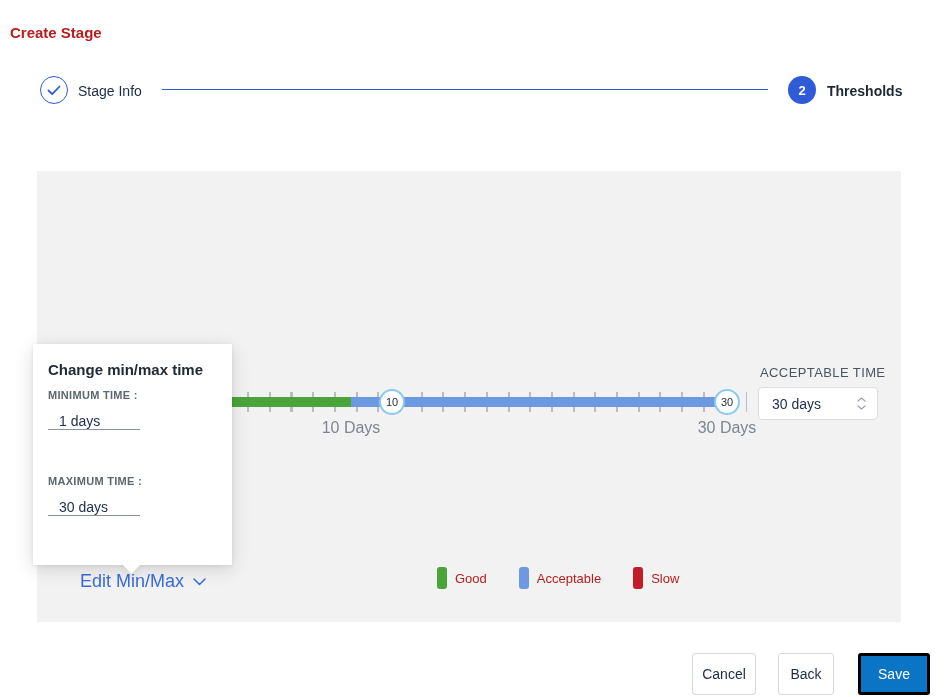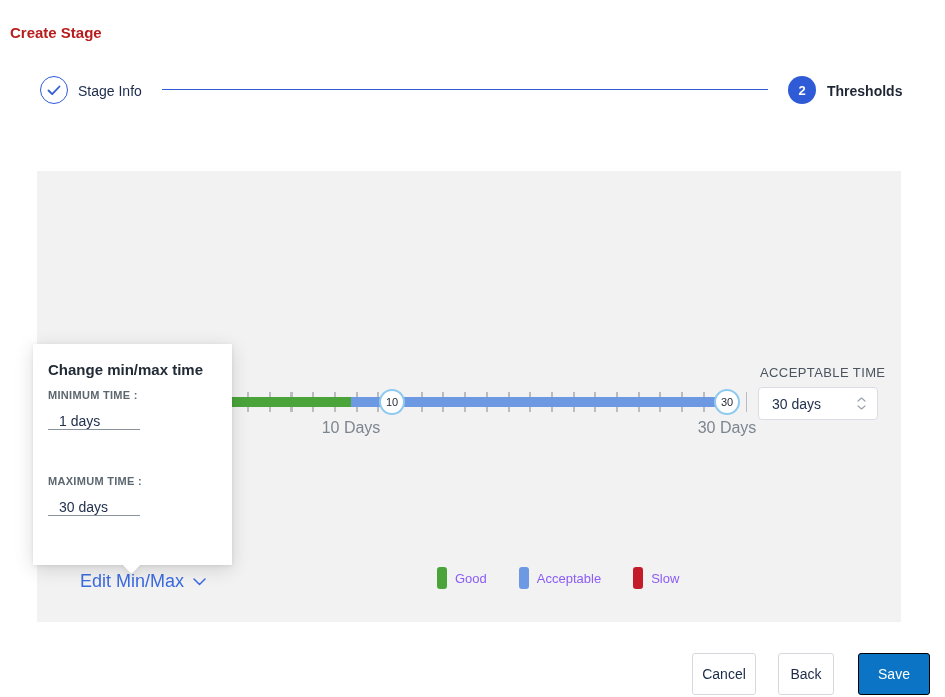--- a/index.html
+++ b/index.html
@@ -48,21 +48,21 @@
   .acc-value { font-size: 14px; color: #22314e; padding-left: 13px; flex: 1; }
   .acc-spinner { display: flex; flex-direction: column; gap: 3px; padding-right: 11px; }
 
   
   .legend { position: absolute; left: 400px; top: 396px; display: flex; align-items: center; }
   .legend-item { display: flex; align-items: center; margin-right: 32px; }
   .legend-swatch { width: 10px; height: 22px; border-radius: 3px; margin-right: 8px; }
   .swatch-good { background: #4aa43a; }
   .swatch-acceptable { background: #6c99e2; }
   .swatch-slow { background: #c41b2b; }
-  .legend-label { font-size: 13px; color: #8b5cf6; }
+  .legend-label { font-size: 13px; color: #b91c1c; }
 
   
   .edit-link { position: absolute; left: 43px; top: 400px; font-size: 18px; color: #3b6be0;
     display: flex; align-items: center; gap: 9px; cursor: pointer; }
 
   
   .popup { position: absolute; left: 33px; top: 344px; width: 199px; height: 221px; background: #ffffff;
     border-radius: 0; box-shadow: 0 4px 18px rgba(0,0,0,0.14), 0 1px 4px rgba(0,0,0,0.08); z-index: 5; }
   .popup-caret { position: absolute; left: 92px; bottom: -6px; width: 13px; height: 13px; background: #ffffff;
     transform: rotate(45deg); box-shadow: 3px 3px 6px rgba(0,0,0,0.06); }
@@ -75,21 +75,21 @@
     font-family: "Liberation Sans", sans-serif; }
   .min-input { top: 67px; }
   .max-input { top: 153px; }
 
   
   .btn { position: absolute; top: 653px; height: 42px; border-radius: 3px; font-size: 14px;
     font-family: "Liberation Sans", sans-serif; cursor: pointer; display: flex; align-items: center; justify-content: center; }
   .btn-secondary { background: #ffffff; border: 1px solid #d5d9de; color: #1c2b4a; }
   .btn-cancel { left: 692px; width: 64px; }
   .btn-back { left: 778px; width: 56px; }
-  .btn-save { left: 858px; width: 72px; background: #0b74c5; border: 1px solid #000000; color: #ffffff; }
+  .btn-save { left: 858px; width: 72px; background: #0b74c5; border: 3px solid #000000; color: #ffffff; }
 
   svg { display: block; }
 </style>
 </head>
 <body>
 
 <div id="screen">
 
   <div class="page-title">Create Stage</div>
 

